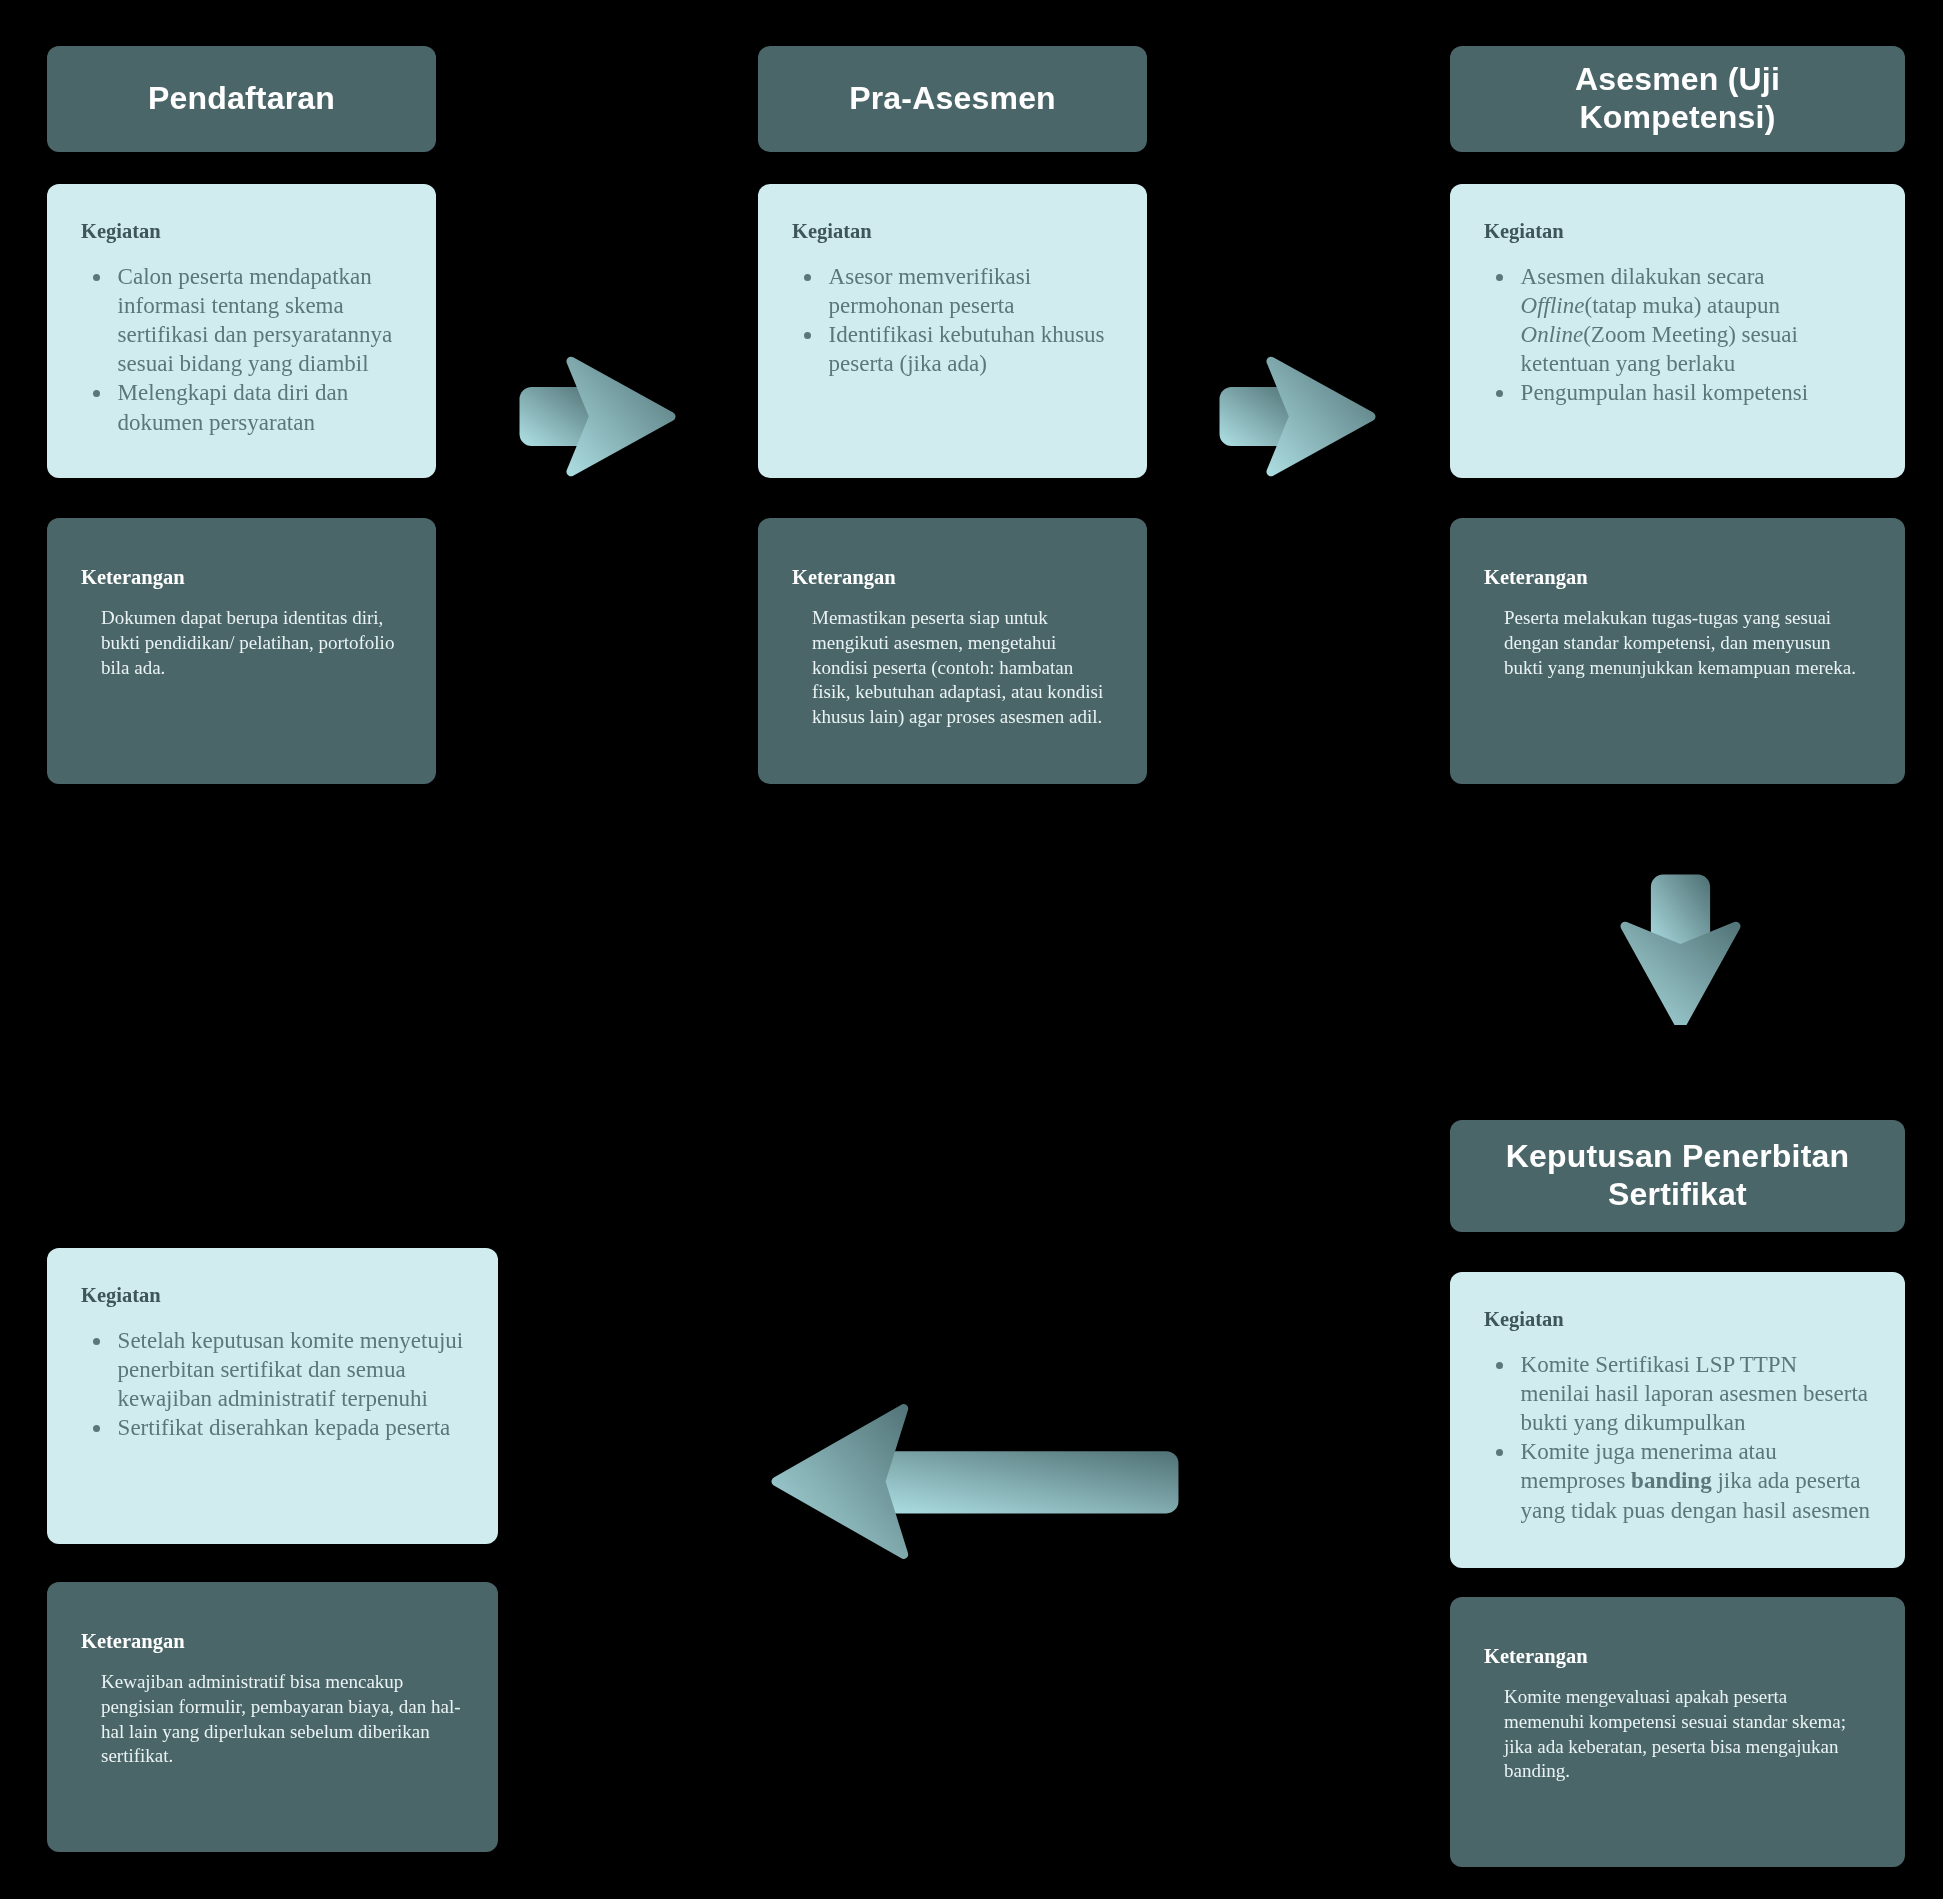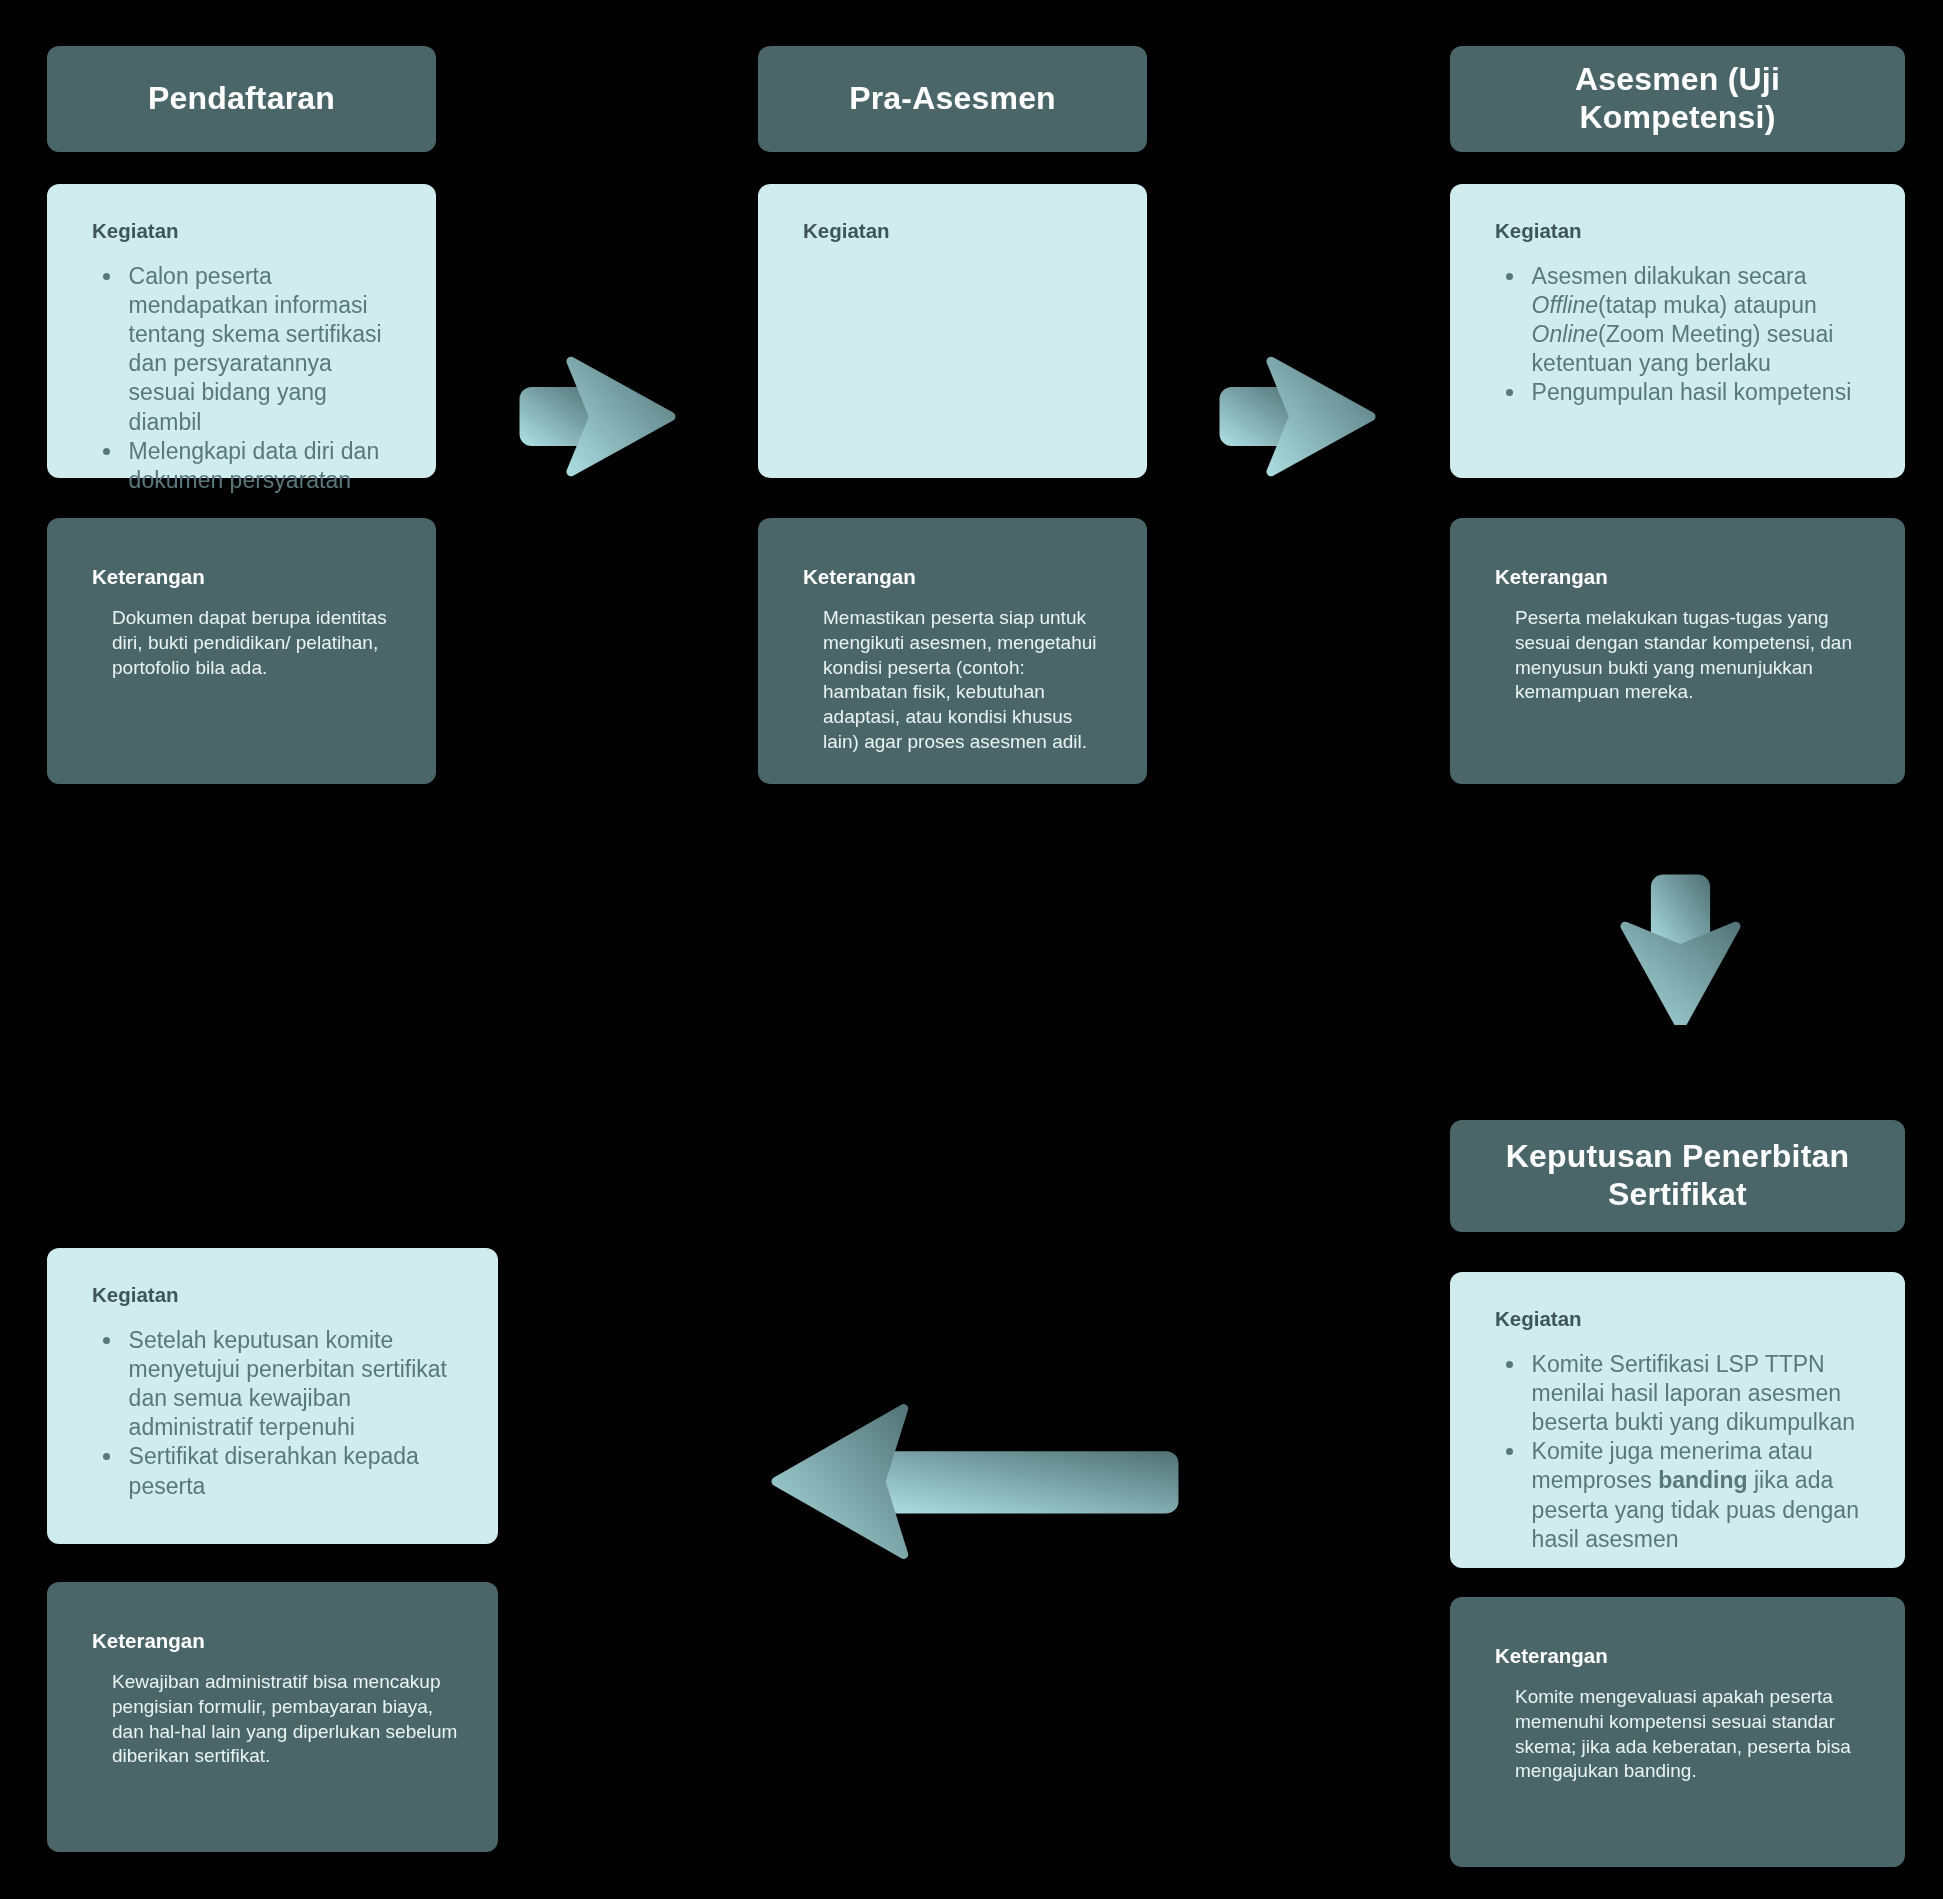--- a/index.html
+++ b/index.html
@@ -27,21 +27,21 @@
   .hbox{
     background:var(--c-box-dark,#4b6669);
     display:flex;align-items:center;justify-content:center;
     padding:0 30px;
   }
   .title{
     color:var(--c-title-light,#fff);
     font-size:32px;font-weight:700;line-height:1.18;text-align:center;
     letter-spacing:0.2px;
   }
-  .card{padding:35px 34px 27px 45px;}
+  .card{padding:35px 34px 27px 34px;font-family:Liberation Serif, serif;}
   .card.light{background:var(--c-box-light,#d0ecee);}
   .card.darkcard{background:var(--c-box-dark,#4b6669);}
   .card-heading{font-size:20.5px;font-weight:700;line-height:1.2;}
   .card-heading.dk{color:var(--c-heading-dark,#3e565a);}
   .card-heading.lt{color:var(--c-title-light,#fff);margin-top:12px;}
   ul.bullets{
     margin-top:18px;
     list-style:disc outside;
     padding-left:32px;
     color:var(--c-body-dark,#5a777b);
@@ -104,20 +104,24 @@
       <p class="note">Dokumen dapat berupa identitas diri, bukti pendidikan/ pelatihan, portofolio bila ada.</p>
     </div>
   </section>
 
   <section class="stage s2">
     <header class="box hbox">
       <h2 class="title">Pra-Asesmen</h2>
     </header>
     <div class="box card light kbox">
       <h3 class="card-heading dk">Kegiatan</h3>
+      <ul class="bullets">
+          <li><span>Asesor memverifikasi permohonan peserta</span></li>
+          <li><span>Identifikasi kebutuhan khusus peserta (jika ada)</span></li>
+        </ul>
     </div>
     <div class="box card darkcard tbox">
       <h3 class="card-heading lt">Keterangan</h3>
       <p class="note">Memastikan peserta siap untuk mengikuti asesmen, mengetahui kondisi peserta (contoh: hambatan fisik, kebutuhan adaptasi, atau kondisi khusus lain) agar proses asesmen adil.</p>
     </div>
   </section>
 
   <section class="stage s3">
     <header class="box hbox">
       <h2 class="title">Asesmen (Uji Kompetensi)</h2>

